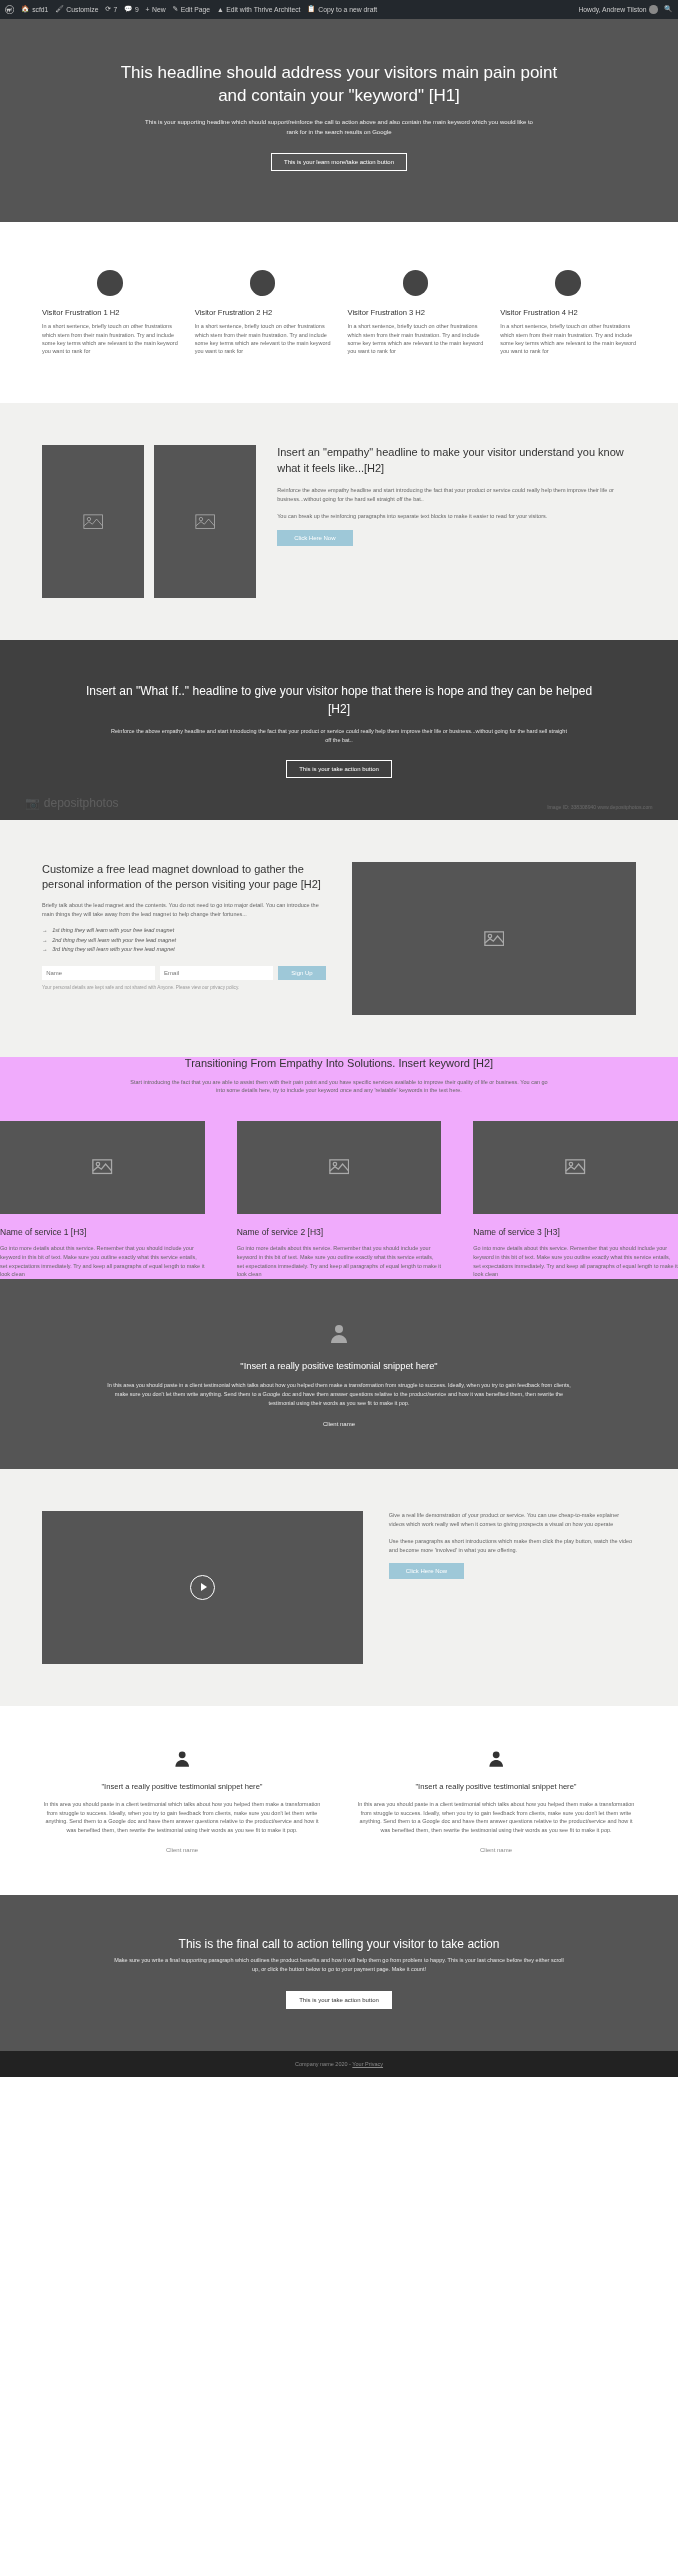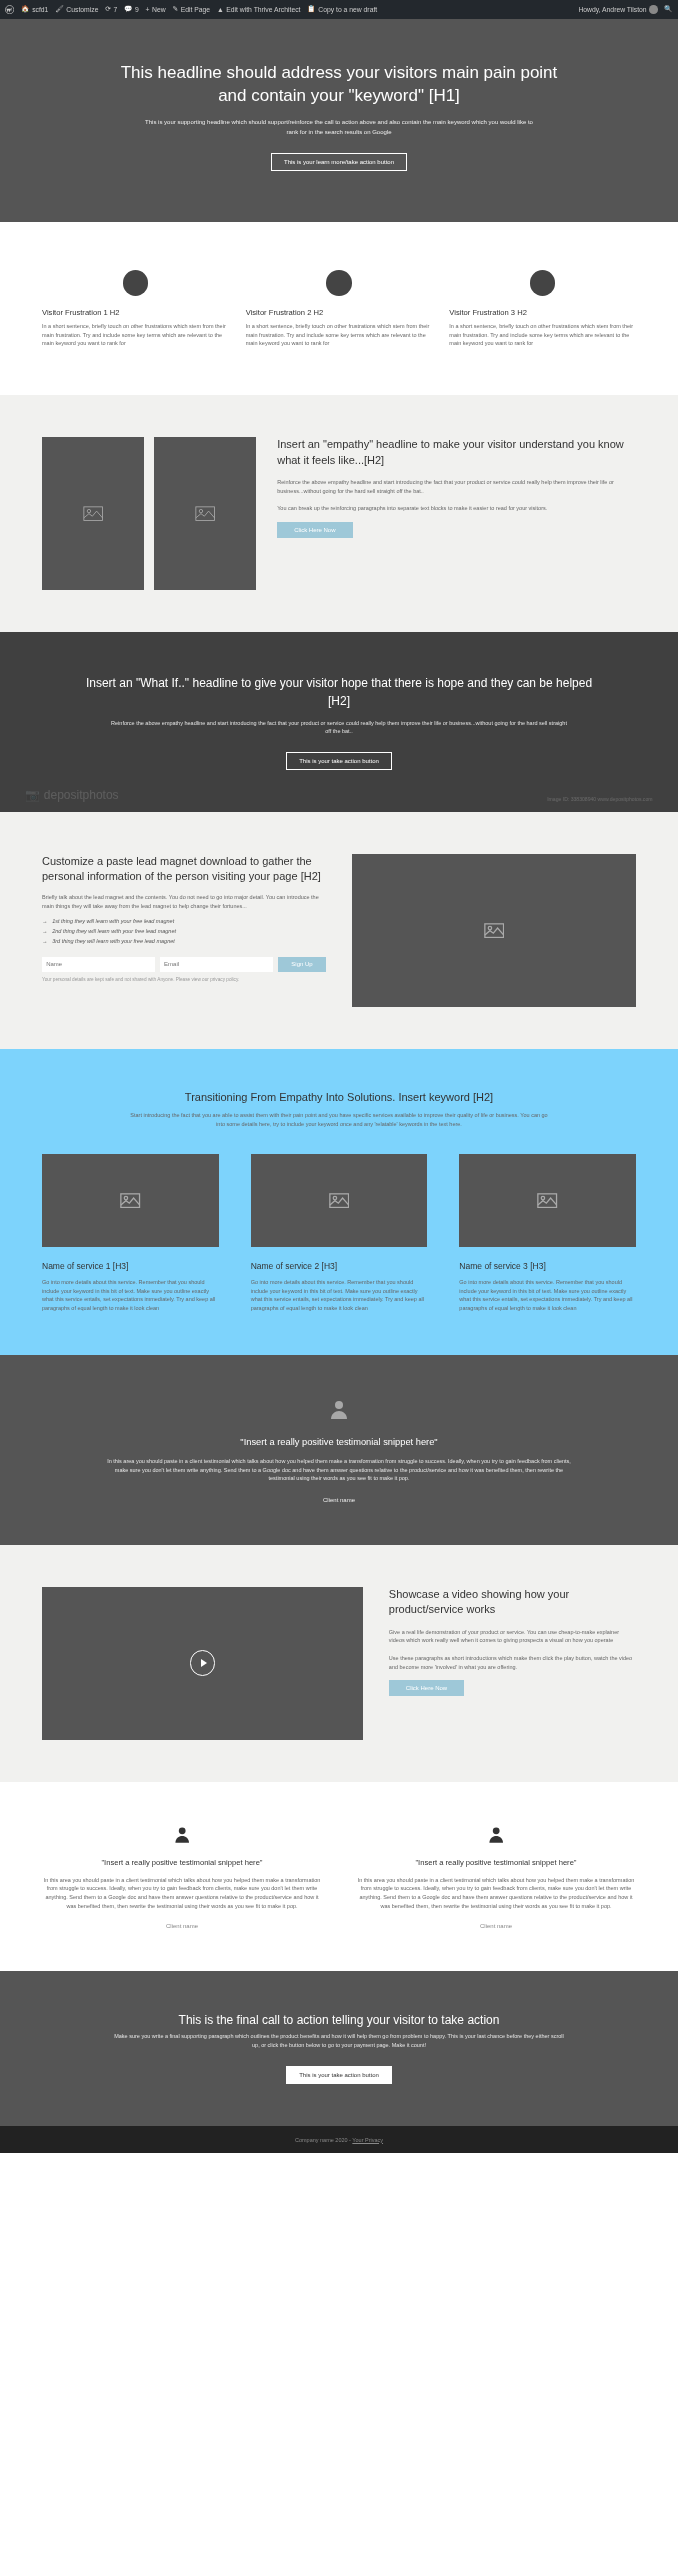--- a/index.html
+++ b/index.html
@@ -38,21 +38,21 @@
 .leadmag h2 .bold{font-weight:500}
 .leadmag p{font-size:5.5px;line-height:1.6;color:#666;margin-bottom:6.8px}
 .leadmag ul{list-style:none;margin-bottom:10.2px}
 .leadmag li{font-size:5.5px;line-height:1.8;color:#555;font-style:italic;padding-left:10.2px;position:relative}
 .leadmag li:before{content:"→";position:absolute;left:0}
 .leadmag .form{display:flex;gap:5.1px;margin-bottom:5.1px}
 .leadmag input{flex:1;padding:4.2px;font-size:6px;border:none;background:#fff}
 .leadmag .signup{background:#9ec8d8;color:#fff;padding:4.2px 13.6px;font-size:6px;cursor:pointer;border:none}
 .leadmag .disclaimer{font-size:4.7px;color:#999}
 .leadmag .right{flex:1;background:#555;display:flex;align-items:center;justify-content:center;min-height:153px}
-.solutions{padding:42px;text-align:center;background:#7dd3fc}
+.solutions{text-align:center;background:#f0abfc}
 .solutions h2{font-size:11px;font-weight:400;margin-bottom:8.5px}
 .solutions .intro{font-size:5.5px;line-height:1.6;color:#666;max-width:424px;margin:0 auto 25.5px}
 .solutions .grid{display:flex;gap:32px}
 .solutions .card{flex:1;text-align:left}
 .solutions .cardimg{background:#555;height:93px;display:flex;align-items:center;justify-content:center;margin-bottom:13.6px}
 .solutions h3{font-size:8.5px;font-weight:500;margin-bottom:6.8px}
 .solutions .card p{font-size:5.5px;line-height:1.6;color:#666}
 .testimonial{background:#555;color:#fff;text-align:center;padding:42px 85px}
 .testimonial .avatar{width:24px;height:24px;margin:0 auto 13.6px;opacity:.7}
 .testimonial h3{font-size:9.3px;font-weight:400;margin-bottom:10.2px}
@@ -126,20 +126,25 @@
   <div class="frust">
       <div class="circle"></div>
       <h2>Visitor Frustration 2 H2</h2>
       <p>In a short sentence, briefly touch on other frustrations which stem from their main frustration. Try and include some key terms which are relevant to the main keyword you want to rank for</p>
     </div>
   <div class="frust">
       <div class="circle"></div>
       <h2>Visitor Frustration 3 H2</h2>
       <p>In a short sentence, briefly touch on other frustrations which stem from their main frustration. Try and include some key terms which are relevant to the main keyword you want to rank for</p>
     </div>
+  <div class="frust">
+      <div class="circle"></div>
+      <h2>Visitor Frustration 4 H2</h2>
+      <p>In a short sentence, briefly touch on other frustrations which stem from their main frustration. Try and include some key terms which are relevant to the main keyword you want to rank for</p>
+    </div>
 </section>
 
 <section class="empathy">
   <div class="images">
     <div class="imgbox">
         <svg class="imgicon" viewBox="0 0 24 18">
           <rect x="1" y="1" width="22" height="16"></rect>
           <circle cx="7" cy="6" r="2"></circle>
           <path d="M1 14l6-5 4 3 5-6 7 8"></path>
         </svg>
@@ -163,21 +168,21 @@
 <section class="whatif">
   <h2>Insert an "What If.." headline to give your visitor hope that there is hope and they can be helped [H2]</h2>
   <p>Reinforce the above empathy headline and start introducing the fact that your product or service could really help them improve their life or business...without going for the hard sell straight off the bat..</p>
   <a class="btn">This is your take action button</a>
   <div class="watermark">📷 <span>depositphotos</span></div>
   <div class="watermark2">Image ID: 338308940    www.depositphotos.com</div>
 </section>
 
 <section class="leadmag">
   <div class="left">
-    <h2><span>Customize a </span><span class="bold">paste lead magnet download</span><span> to gather the personal information of the person visiting your page [H2]</span></h2>
+    <h2><span>Customize a </span><span class="bold">free lead magnet download</span><span> to gather the personal information of the person visiting your page [H2]</span></h2>
     <p>Briefly talk about the lead magnet and the contents. You do not need to go into major detail. You can introduce the main things they will take away from the lead magnet to help change their fortunes...</p>
     <ul>
       <li>1st thing they will learn with your free lead magnet</li>
       <li>2nd thing they will learn with your free lead magnet</li>
       <li>3rd thing they will learn with your free lead magnet</li>
     </ul>
     <div class="form">
       <input placeholder="Name" style="">
       <input placeholder="Email" style="">
       <button class="signup">Sign Up</button>
@@ -241,21 +246,20 @@
   <h3>"Insert a really positive testimonial snippet here"</h3>
   <p>In this area you should paste in a client testimonial which talks about how you helped them make a transformation from struggle to success. Ideally, when you try to gain feedback from clients, make sure you don't let them write anything. Send them to a Google doc and have them answer questions relative to the product/service and how it was benefited them, then rewrite the testimonial using their words as you see fit to make it pop.</p>
   <div class="name">Client name</div>
 </section>
 
 <section class="video">
   <div class="player">
       <div class="playbtn"></div>
     </div>
   <div class="text">
-    <h2><span class="bold">Showcase a video</span><span> showing how your product/service works</span></h2>
     <p>Give a real life demonstration of your product or service. You can use cheap-to-make explainer videos which work really well when it comes to giving prospects a visual on how you operate</p>
     <p>Use these paragraphs as short introductions which make them click the play button, watch the video and become more 'involved' in what you are offering.</p>
     <a class="btn">Click Here Now</a>
   </div>
 </section>
 
 <section class="dualtest">
   <div class="col">
     <svg class="avatar personicon" viewBox="0 0 24 24">
         <circle cx="12" cy="8" r="4"></circle>

